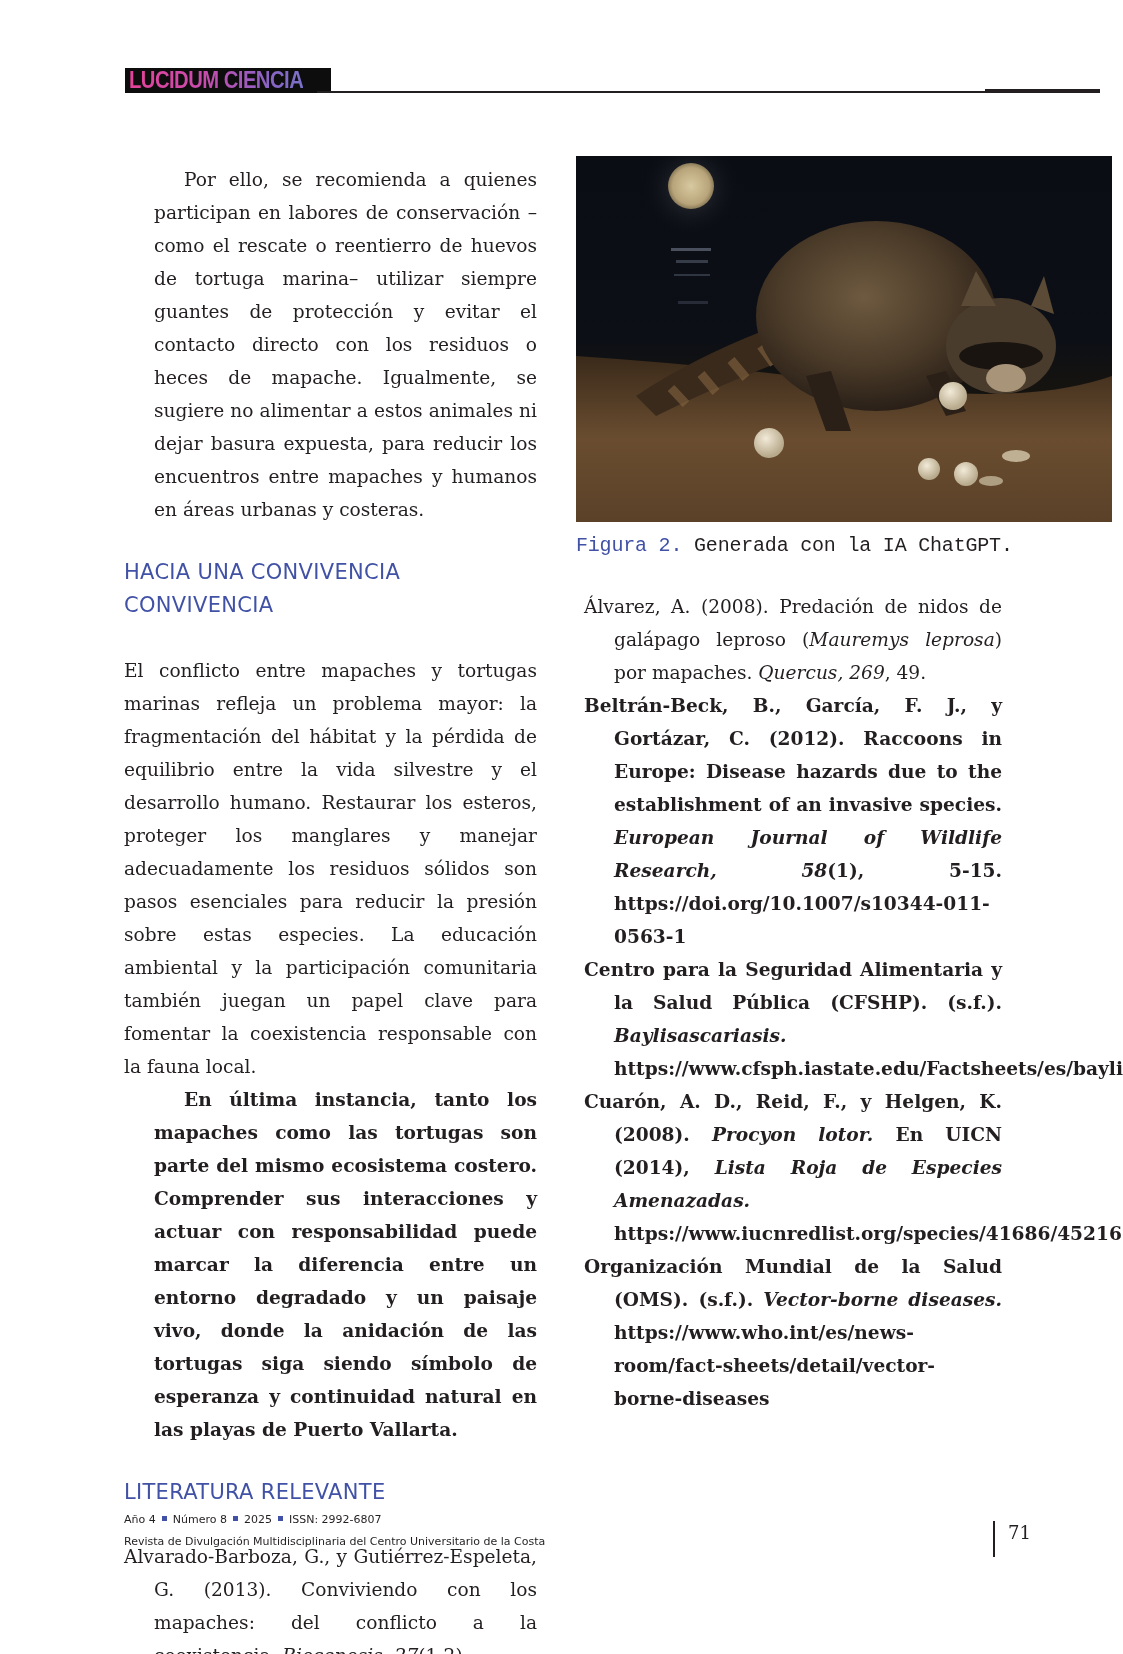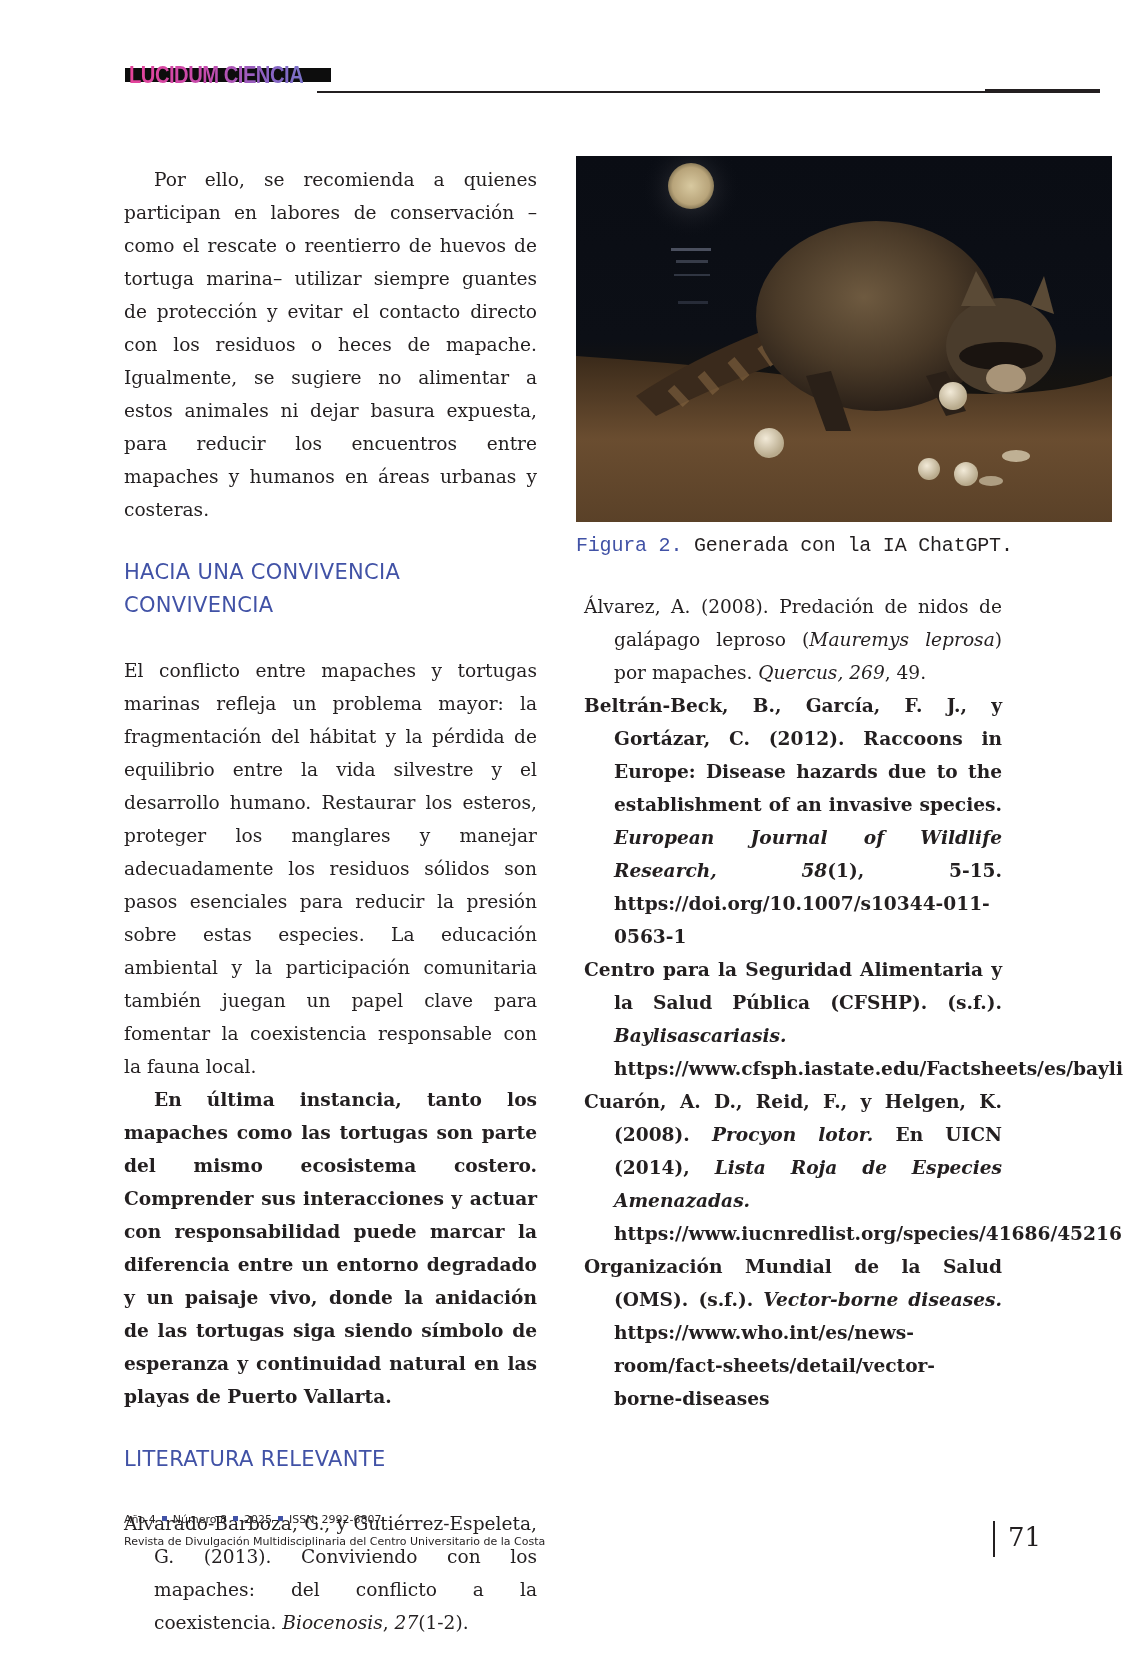--- a/index.html
+++ b/index.html
@@ -1,57 +1,57 @@
 <!DOCTYPE html>
 <html><head>
 <meta charset="utf-8">
 <style>
   html, body { margin:0; padding:0; background:#ffffff; }
   body { width:1123px; height:1654px; position:relative; overflow:hidden;
          font-family:"DejaVu Serif", "Liberation Serif", serif; color:#231f20; }
 
   
-  .masthead { position:absolute; left:125px; top:68px; height:14px; background:#0d0d0d;
+  .masthead { position:absolute; left:125px; top:68px; height:25px; background:#0d0d0d;
               padding:0 4px 0 4px; display:flex; align-items:center; }
   .masthead span { font-family:"Liberation Sans", sans-serif; font-weight:bold; font-size:23px;
               letter-spacing:-0.6px; line-height:25px;
               background:linear-gradient(90deg,#e6439a 0%,#c54cae 45%,#8a63c4 80%,#7a72c8 100%);
               -webkit-background-clip:text; background-clip:text; color:transparent;
               transform:scaleX(0.88); transform-origin:left center; display:inline-block; }
   .header-rule { position:absolute; left:317px; top:91px; width:783px; height:2px; background:#231f20; }
   .header-rule-thick { position:absolute; left:985px; top:89px; width:115px; height:4px; background:#231f20; }
 
   
   .col { position:absolute; font-size:18.6px; line-height:33px; text-align:justify; }
   .col-left { left:124px; top:163px; width:413px; }
   .col-right { left:584px; top:590px; width:418px; }
 
   p.body { margin:0; }
-  p.indent { text-indent:30px; }
+  p.indent { text-indent:30px;margin-left:30px; }
   p.body + p.body { margin-top:0;font-weight:bold; }
 
   h2.section { font-family:"DejaVu Sans", "Liberation Sans", sans-serif; font-weight:normal;
                color:#4152a6; font-size:21px; line-height:33px; margin:0; letter-spacing:0.3px; }
 
   .ref { margin:0; padding-left:30px; text-indent:-30px; }
   .ref i { font-style:italic; }
 
   
   .figure { position:absolute; left:576px; top:156px; width:536px; height:366px; overflow:hidden; }
   .figure svg { display:block; width:100%; height:100%; }
   .caption { position:absolute; left:576px; top:534px; font-family:Liberation Mono, monospace;
              font-size:20px; color:#231f20; letter-spacing:-0.2px; }
   .caption .label { color:#4152a6; }
 
   
   .footer-text { position:absolute; left:124px; top:1509px; font-family:"DejaVu Sans", "Liberation Sans", sans-serif;
                  font-size:11px; line-height:22px; color:#231f20; }
   .footer-text .sq { display:inline-block; width:5px; height:5px; background:#4152a6; margin:0 6px 3px 6px; vertical-align:middle; }
   .footer-bar { position:absolute; left:993px; top:1521px; width:2px; height:36px; background:#231f20; }
-  .page-number { position:absolute; left:1008px; top:1522px; font-size:26px; color:#231f20; }
+  .page-number { position:absolute; left:1008px; top:1522px; font-size:18px; color:#231f20; }
 </style>
 </head>
 <body>
 
 <div class="masthead">
   <span>LUCIDUM CIENCIA</span>
 </div>
 <div class="header-rule"></div>
 <div class="header-rule-thick"></div>
 

